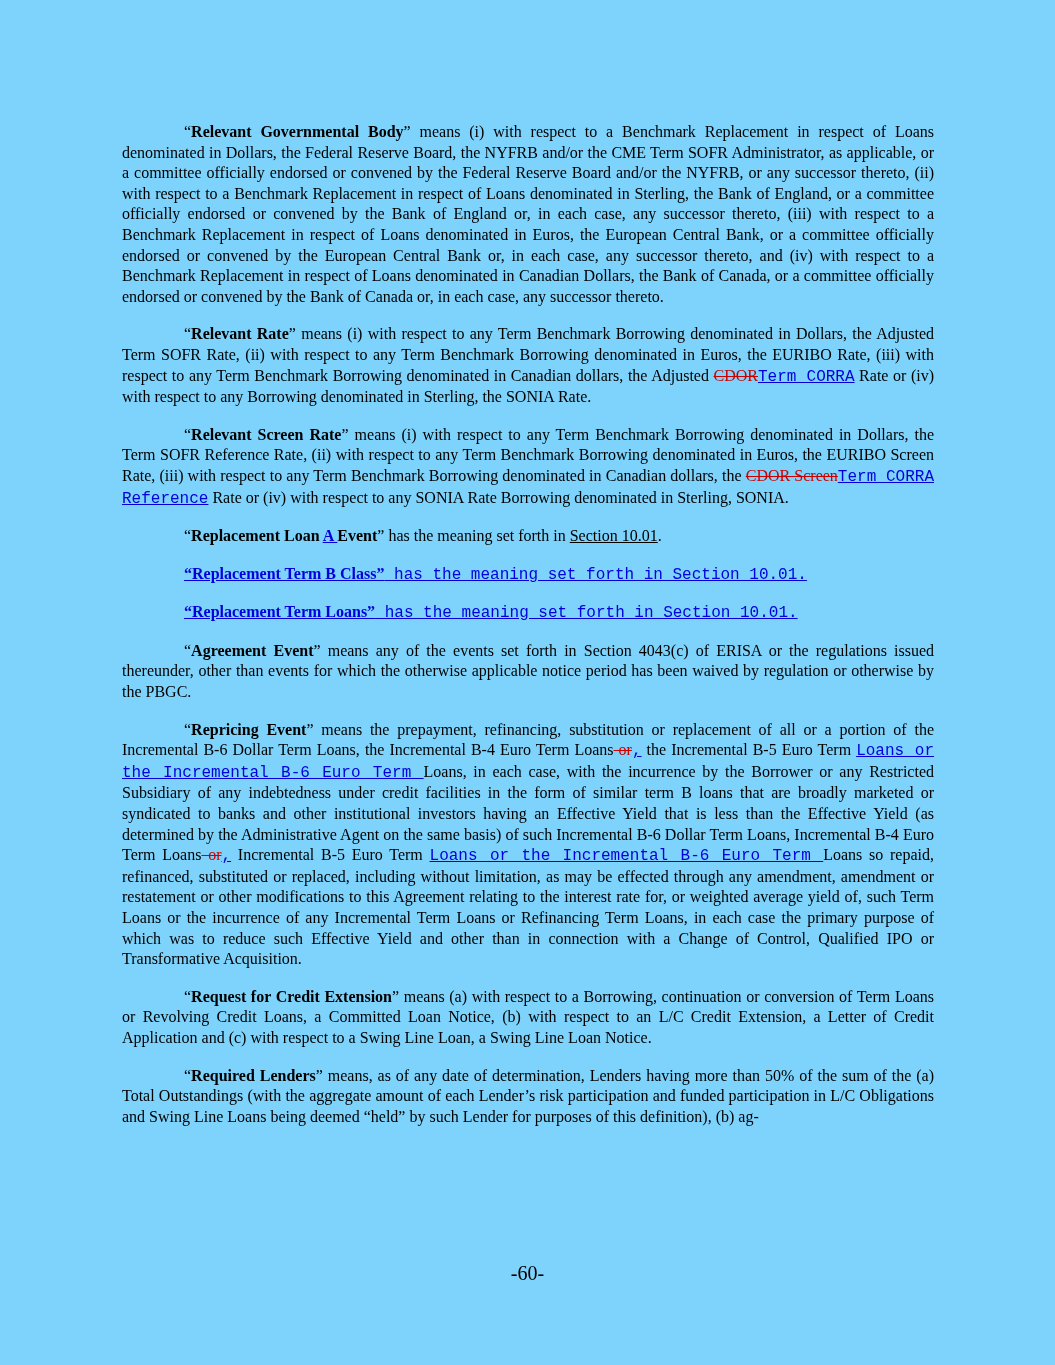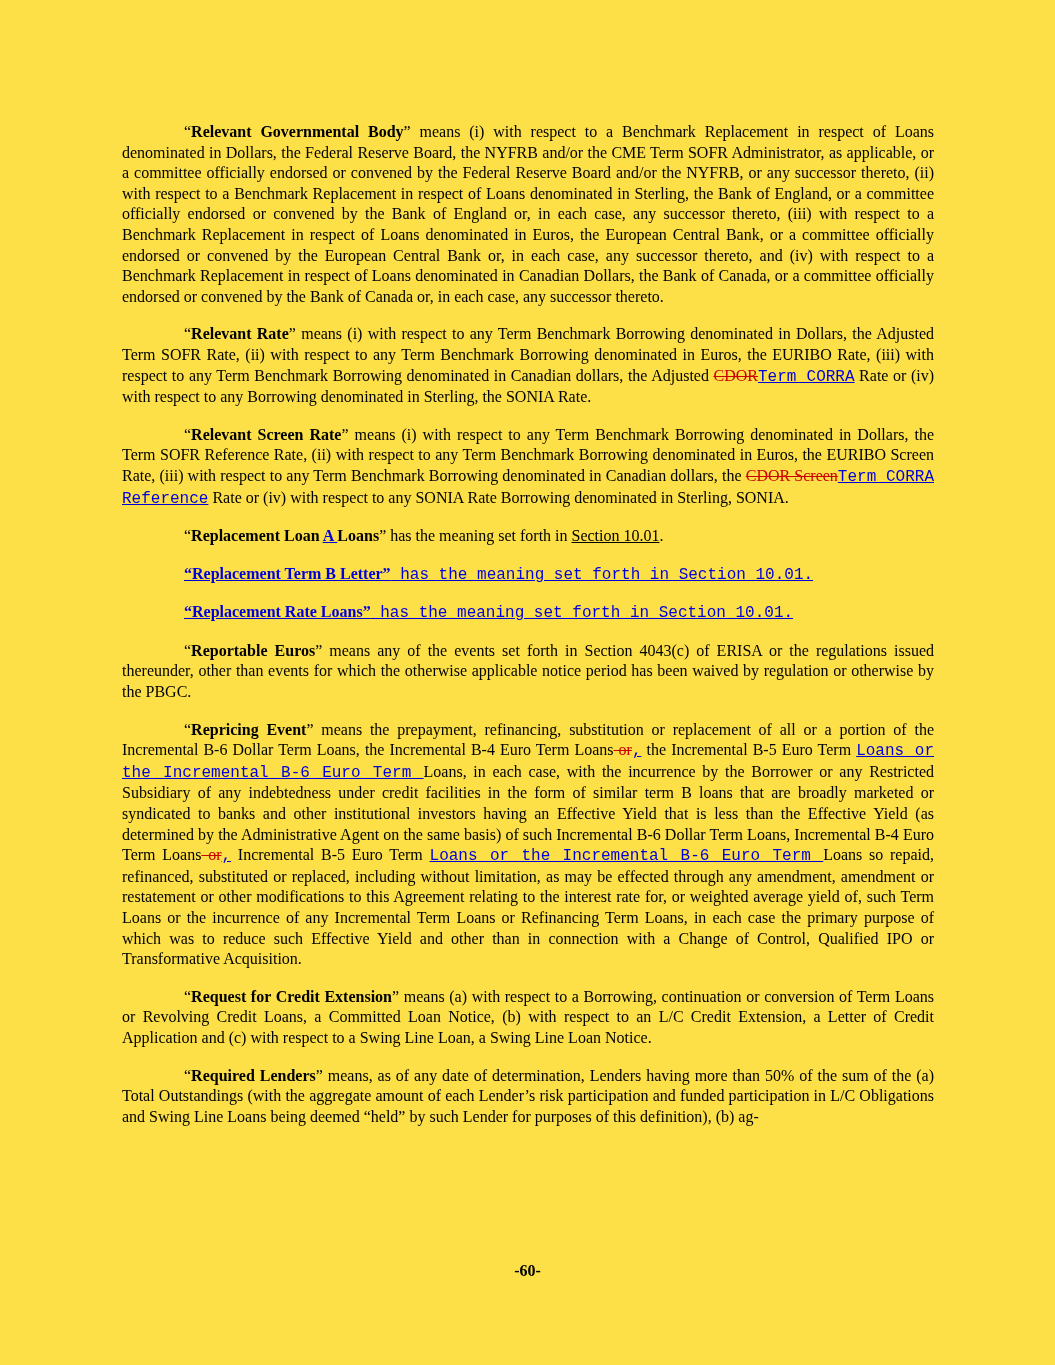--- a/index.html
+++ b/index.html
@@ -1,21 +1,21 @@
 <!DOCTYPE html>
 <html style="--ins-color: #0000dd; --del-color: #cc0000;"><head>
 <meta charset="utf-8">
 <style>
   html, body { margin: 0; padding: 0; background: #e8e8e8; }
   .page {
     position: relative;
     width: 1055px;
     height: 1365px;
     margin: 0 auto;
-    background: #fde047;
+    background: #7dd3fc;
     color: #000000;
     font-family: "Liberation Serif", serif;
     overflow: hidden;
   }
   .doc-body {
     position: absolute;
     top: 122px;
     left: 122px;
     width: 812px;
     font-size: 16px;
@@ -31,34 +31,33 @@
   .run-u  { text-decoration: underline; }
   .run-del  { color: var(--del-color, #cc0000); text-decoration: line-through; }
   .run-ins  { color: var(--ins-color, #0000dd); text-decoration: underline; font-family: Liberation Mono, monospace; }
   .run-insb { color: var(--ins-color, #0000dd); text-decoration: underline; font-weight: bold; }
   .footer {
     position: absolute;
     top: 1262px;
     left: 0;
     width: 100%;
     text-align: center;
-    font-size: 16px;
-    font-weight: bold;
+    font-size: 20px;
   }
 </style>
 </head>
 <body>
 
 <div class="page">
   <div class="doc-body" id="doc-body">
       <p class="para"><span class="run-n">“</span><span class="run-b">Relevant Governmental Body</span><span class="run-n">” means (i) with respect to a Benchmark Replacement in respect of Loans denominated in Dollars, the Federal Reserve Board, the NYFRB and/or the CME Term SOFR Administrator, as applicable, or a committee officially endorsed or convened by the Federal Reserve Board and/or the NYFRB, or any successor thereto, (ii) with respect to a Benchmark Replacement in respect of Loans denominated in Sterling, the Bank of England, or a committee officially endorsed or convened by the Bank of England or, in each case, any successor thereto, (iii) with respect to a Benchmark Replacement in respect of Loans denominated in Euros, the European Central Bank, or a committee officially endorsed or convened by the European Central Bank or, in each case, any successor thereto, and (iv) with respect to a Benchmark Replacement in respect of Loans denominated in Canadian Dollars, the Bank of Canada, or a committee officially endorsed or convened by the Bank of Canada or, in each case, any successor thereto.</span></p>
       <p class="para"><span class="run-n">“</span><span class="run-b">Relevant Rate</span><span class="run-n">” means (i) with respect to any Term Benchmark Borrowing denominated in Dollars, the Adjusted Term SOFR Rate, (ii) with respect to any Term Benchmark Borrowing denominated in Euros, the EURIBO Rate, (iii) with respect to any Term Benchmark Borrowing denominated in Canadian dollars, the Adjusted </span><span class="run-del">CDOR</span><span class="run-ins">Term CORRA</span><span class="run-n"> Rate or (iv) with respect to any Borrowing denominated in Sterling, the SONIA Rate.</span></p>
       <p class="para"><span class="run-n">“</span><span class="run-b">Relevant Screen Rate</span><span class="run-n">” means (i) with respect to any Term Benchmark Borrowing denominated in Dollars, the Term SOFR Reference Rate, (ii) with respect to any Term Benchmark Borrowing denominated in Euros, the EURIBO Screen Rate, (iii) with respect to any Term Benchmark Borrowing denominated in Canadian dollars, the </span><span class="run-del">CDOR Screen</span><span class="run-ins">Term CORRA Reference</span><span class="run-n"> Rate or (iv) with respect to any SONIA Rate Borrowing denominated in Sterling, SONIA.</span></p>
-      <p class="para"><span class="run-n">“</span><span class="run-b">Replacement Loan </span><span class="run-insb">A </span><span class="run-b">Loans</span><span class="run-n">” has the meaning set forth in </span><span class="run-u">Section 10.01</span><span class="run-n">.</span></p>
-      <p class="para"><span class="run-insb">“Replacement Term B Letter”</span><span class="run-ins"> has the meaning set forth in Section 10.01.</span></p>
-      <p class="para"><span class="run-insb">“Replacement Rate Loans”</span><span class="run-ins"> has the meaning set forth in Section 10.01.</span></p>
-      <p class="para"><span class="run-n">“</span><span class="run-b">Reportable Euros</span><span class="run-n">” means any of the events set forth in Section 4043(c) of ERISA or the regulations issued thereunder, other than events for which the otherwise applicable notice period has been waived by regulation or otherwise by the PBGC.</span></p>
+      <p class="para"><span class="run-n">“</span><span class="run-b">Replacement Loan </span><span class="run-insb">A </span><span class="run-b">Event</span><span class="run-n">” has the meaning set forth in </span><span class="run-u">Section 10.01</span><span class="run-n">.</span></p>
+      <p class="para"><span class="run-insb">“Replacement Term B Class”</span><span class="run-ins"> has the meaning set forth in Section 10.01.</span></p>
+      <p class="para"><span class="run-insb">“Replacement Term Loans”</span><span class="run-ins"> has the meaning set forth in Section 10.01.</span></p>
+      <p class="para"><span class="run-n">“</span><span class="run-b">Agreement Event</span><span class="run-n">” means any of the events set forth in Section 4043(c) of ERISA or the regulations issued thereunder, other than events for which the otherwise applicable notice period has been waived by regulation or otherwise by the PBGC.</span></p>
       <p class="para"><span class="run-n">“</span><span class="run-b">Repricing Event</span><span class="run-n">” means the prepayment, refinancing, substitution or replacement of all or a portion of the Incremental B-6 Dollar Term Loans, the Incremental B-4 Euro Term Loans</span><span class="run-del"> or</span><span class="run-ins">,</span><span class="run-n"> the Incremental B-5 Euro Term </span><span class="run-ins">Loans or the Incremental B-6 Euro Term </span><span class="run-n">Loans, in each case, with the incurrence by the Borrower or any Restricted Subsidiary of any indebtedness under credit facilities in the form of similar term B loans that are broadly marketed or syndicated to banks and other institutional investors having an Effective Yield that is less than the Effective Yield (as determined by the Administrative Agent on the same basis) of such Incremental B-6 Dollar Term Loans, Incremental B-4 Euro Term Loans</span><span class="run-del"> or</span><span class="run-ins">,</span><span class="run-n"> Incremental B-5 Euro Term </span><span class="run-ins">Loans or the Incremental B-6 Euro Term </span><span class="run-n">Loans so repaid, refinanced, substituted or replaced, including without limitation, as may be effected through any amendment, amendment or restatement or other modifications to this Agreement relating to the interest rate for, or weighted average yield of, such Term Loans or the incurrence of any Incremental Term Loans or Refinancing Term Loans, in each case the primary purpose of which was to reduce such Effective Yield and other than in connection with a Change of Control, Qualified IPO or Transformative Acquisition.</span></p>
       <p class="para"><span class="run-n">“</span><span class="run-b">Request for Credit Extension</span><span class="run-n">” means (a) with respect to a Borrowing, continuation or conversion of Term Loans or Revolving Credit Loans, a Committed Loan Notice, (b) with respect to an L/C Credit Extension, a Letter of Credit Application and (c) with respect to a Swing Line Loan, a Swing Line Loan Notice.</span></p>
       <p class="para"><span class="run-n">“</span><span class="run-b">Required Lenders</span><span class="run-n">” means, as of any date of determination, Lenders having more than 50% of the sum of the (a) Total Outstandings (with the aggregate amount of each Lender’s risk participation and funded participation in L/C Obligations and Swing Line Loans being deemed “held” by such Lender for purposes of this definition), (b) ag-</span></p>
     </div>
   <div class="footer">-60-</div>
 </div>
 
 </body></html>

